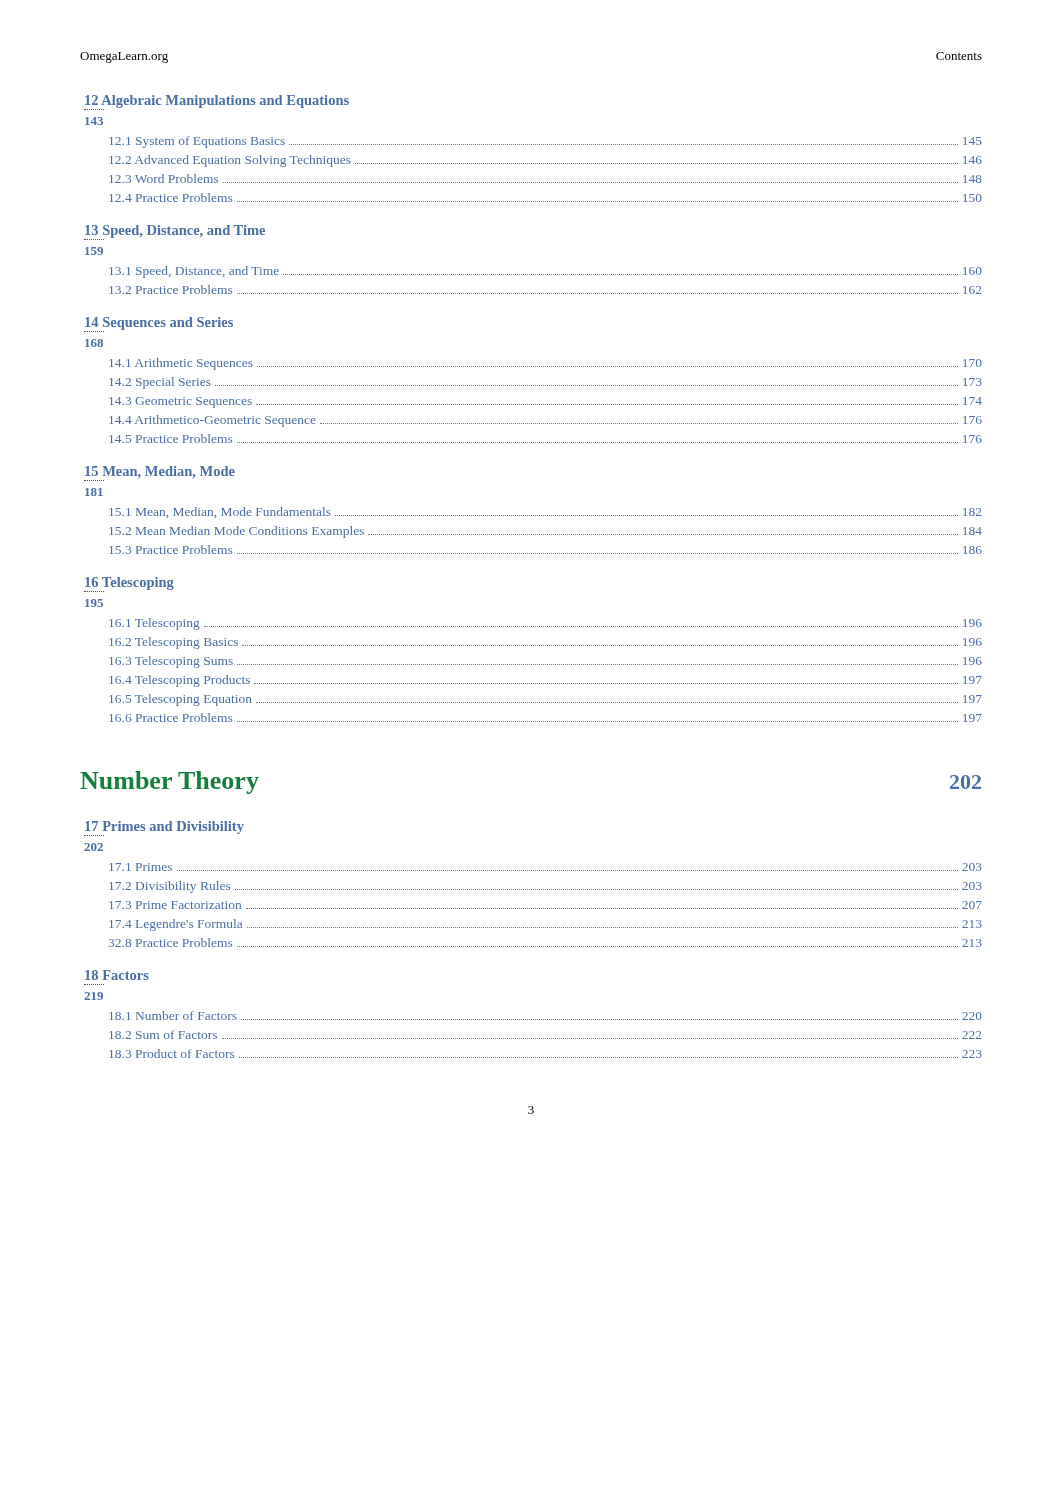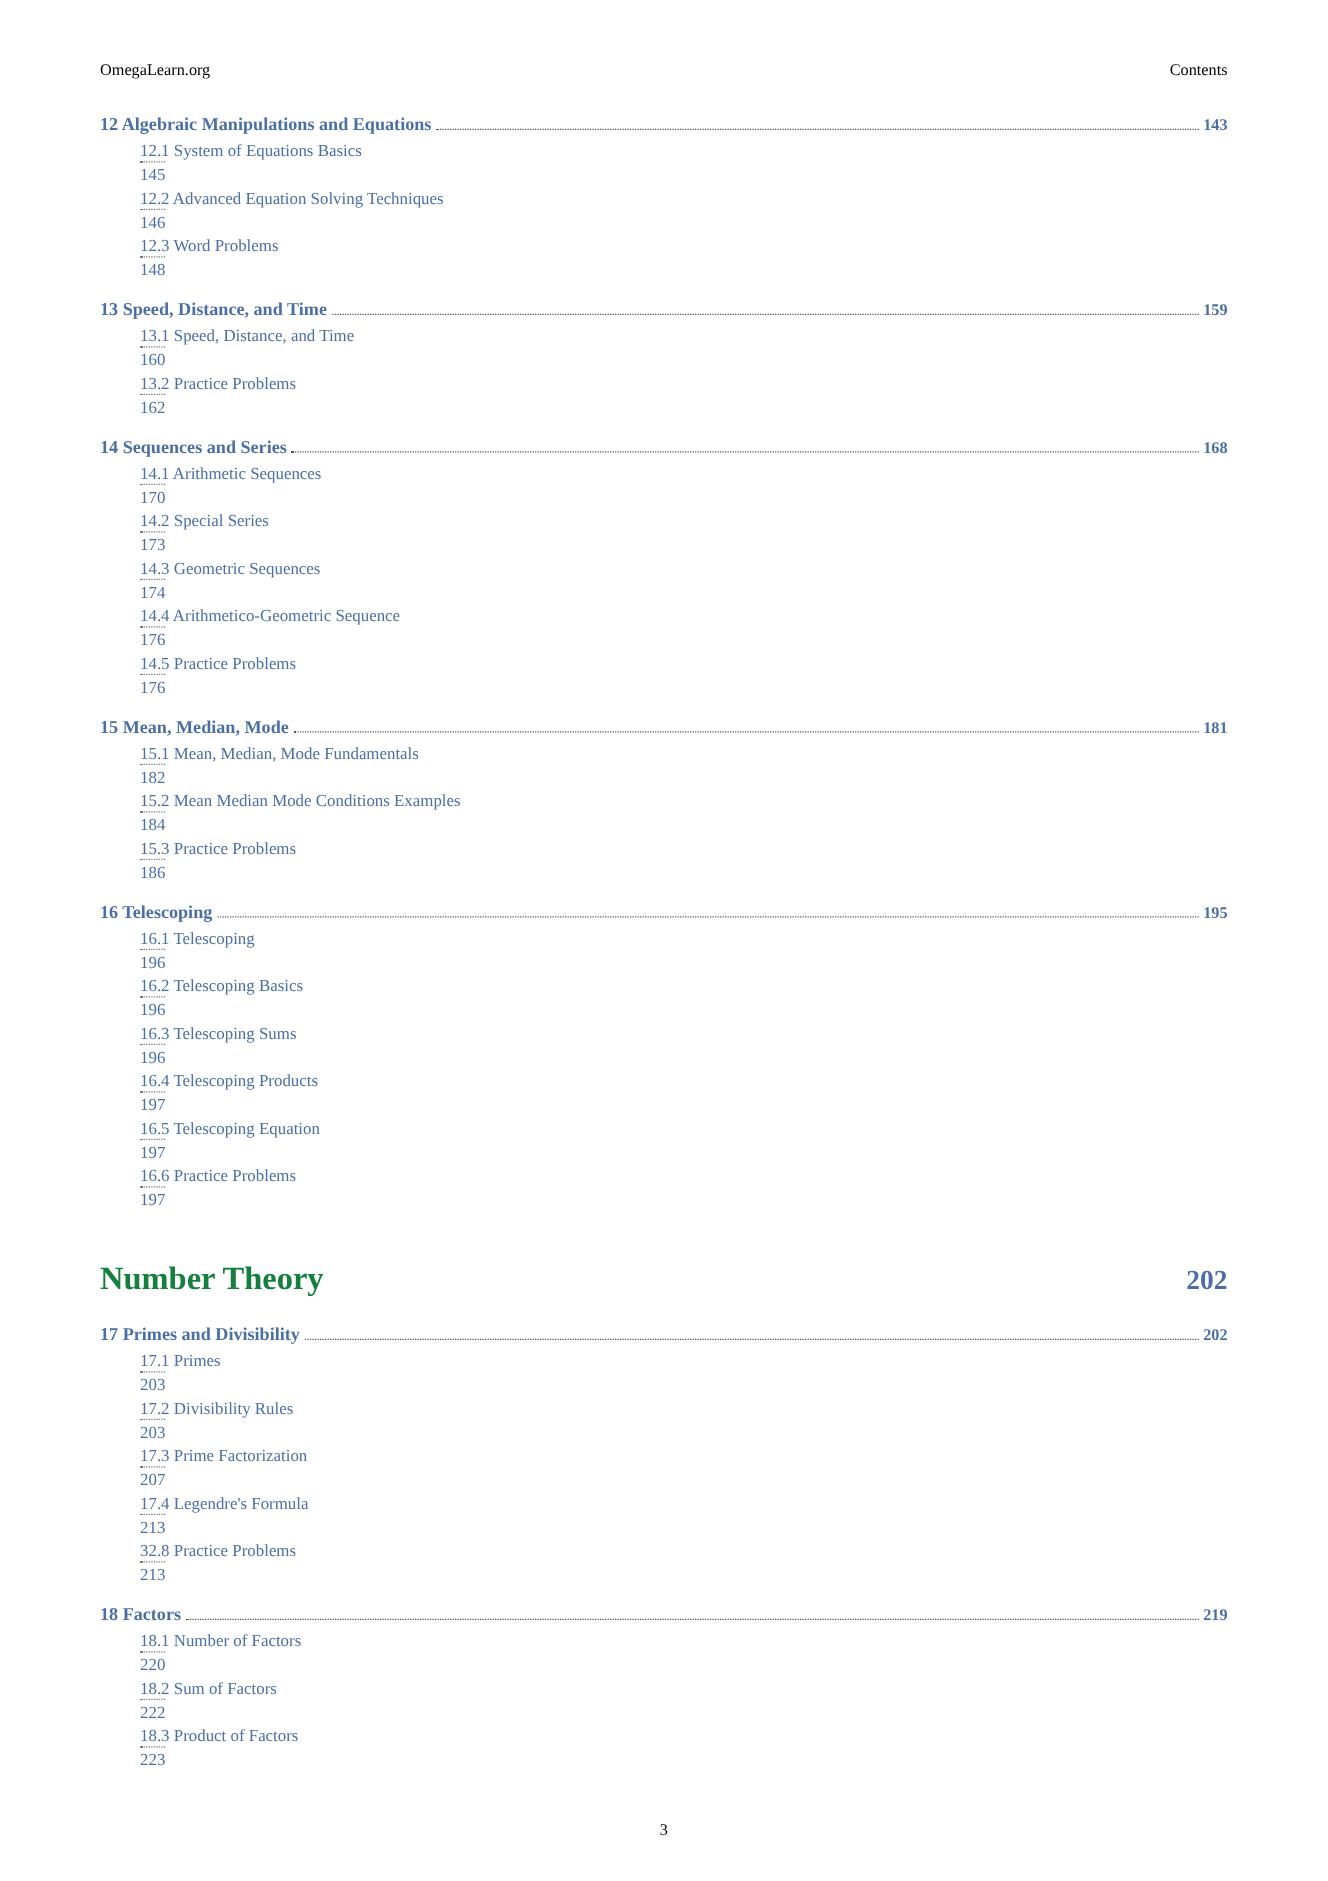--- a/index.html
+++ b/index.html
@@ -42,20 +42,21 @@
     .part-page {
       font-size: 22px;
       font-weight: bold;
       color: #4a6fa5;
     }
     
     .chapter-row {
       display: flex;
       align-items: baseline;
       margin-bottom: 4px;
+      flex-direction: column;
     }
     .chapter-title {
       font-size: 14.5px;
       font-weight: bold;
       color: #4a6fa5;
       white-space: nowrap;
     }
     .chapter-dots {
       flex: 1;
       border-bottom: 1px dotted #555;
@@ -67,21 +68,20 @@
       font-weight: bold;
       color: #4a6fa5;
       white-space: nowrap;
     }
     
     .section-row {
       display: flex;
       align-items: baseline;
       margin-bottom: 3px;
       padding-left: 28px;
-      flex-direction: column;
     }
     .section-title {
       font-size: 13.5px;
       color: #4a6fa5;
       white-space: nowrap;
     }
     .section-dots {
       flex: 1;
       border-bottom: 1px dotted #777;
       margin: 0 4px 2px 4px;
@@ -123,20 +123,25 @@
       <div class="section-row">
         <span class="section-title">12.2 Advanced Equation Solving Techniques</span>
         <div class="section-dots"></div>
         <span class="section-page">146</span>
       </div>
       <div class="section-row">
         <span class="section-title">12.3 Word Problems</span>
         <div class="section-dots"></div>
         <span class="section-page">148</span>
       </div>
+      <div class="section-row">
+        <span class="section-title">12.4 Practice Problems</span>
+        <div class="section-dots"></div>
+        <span class="section-page">150</span>
+      </div>
       <div style="margin-top: 16px;"></div>
       <div class="chapter-row">
         <span class="chapter-title">13 Speed, Distance, and Time</span>
         <div class="chapter-dots"></div>
         <span class="chapter-page">159</span>
       </div>
       <div class="section-row">
         <span class="section-title">13.1 Speed, Distance, and Time</span>
         <div class="section-dots"></div>
         <span class="section-page">160</span>

